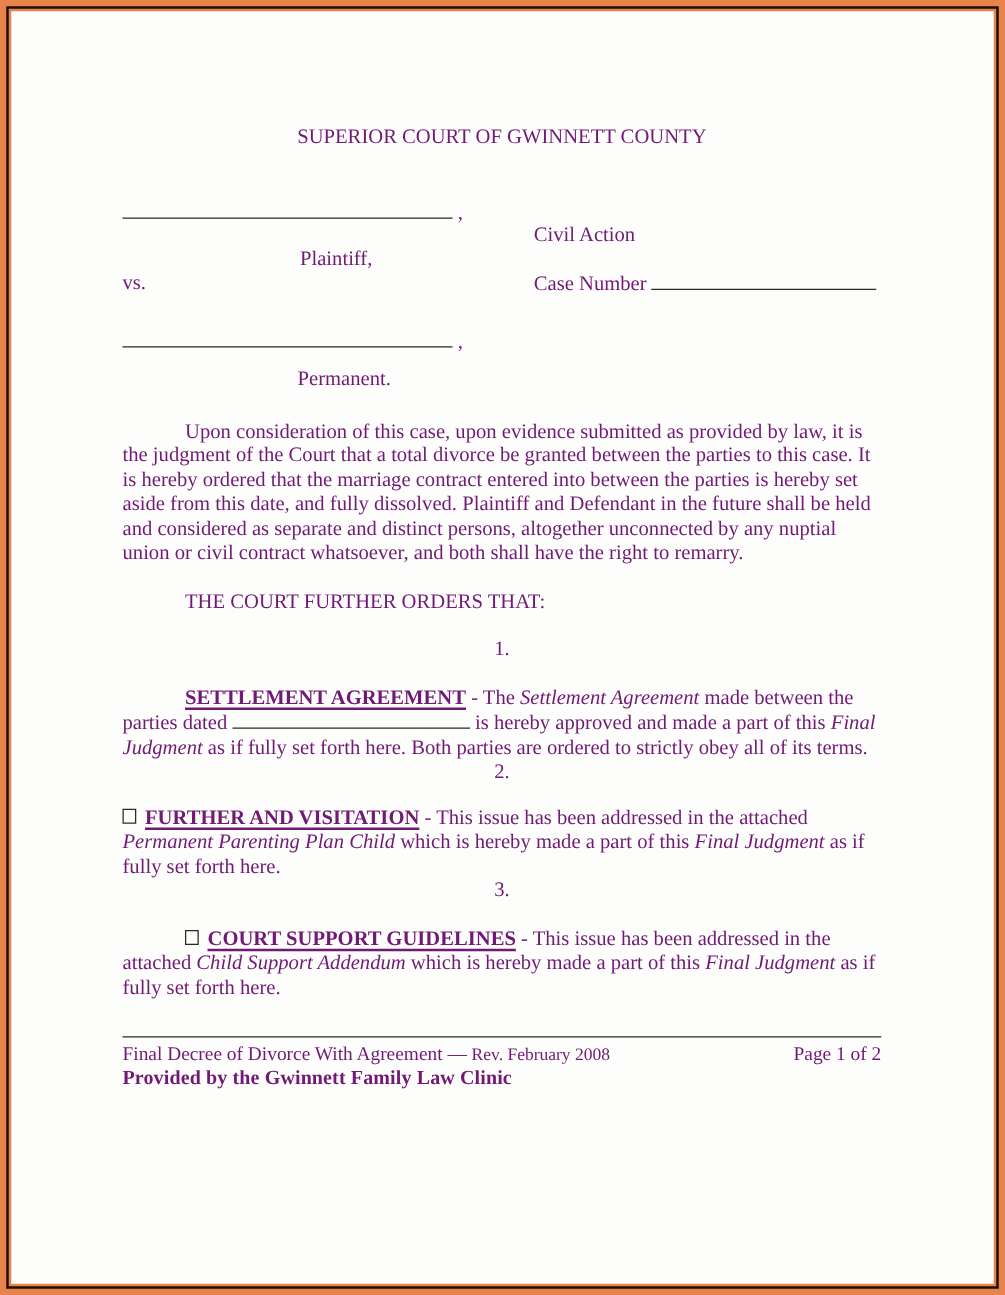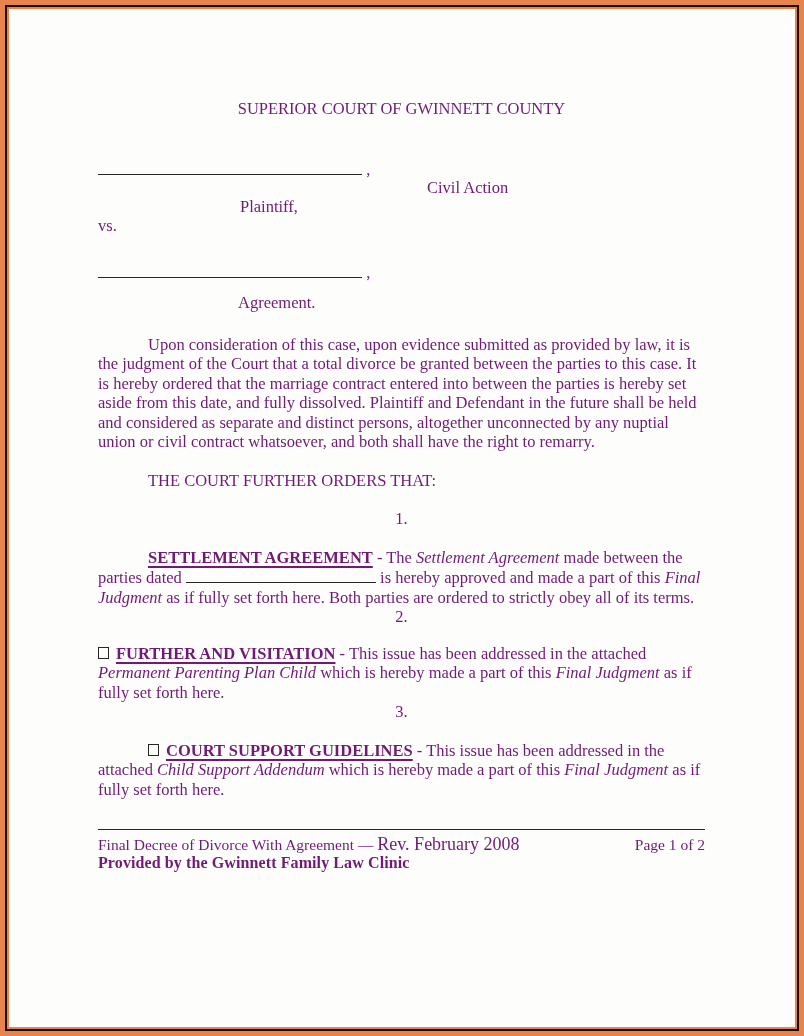--- a/index.html
+++ b/index.html
@@ -127,21 +127,21 @@
     padding-top: 5px;
   }
   .footer-row {
     display: flex;
     justify-content: space-between;
     align-items: baseline;
     font-size: 15.5px;
     line-height: 18px;
   }
   .footer-small {
-    font-size: 18px;
+    font-size: 14px;
   }
   .footer-provided {
     font-size: 16px;
     line-height: 17px;
     font-weight: bold;
     letter-spacing: 0.1px;
   }
 </style>
 </head>
 <body>
@@ -154,22 +154,23 @@
 
           <div class="court-header">
             <div>SUPERIOR COURT OF GWINNETT COUNTY</div>
           </div>
 
           <div class="caption">
             <div class="caption-blank-row-1"><span class="blank-line w264"></span> <span>,</span></div>
             <div class="civil-action">Civil Action</div>
             <div class="plaintiff-label">Plaintiff,</div>
             <div class="vs-label">vs.</div>
+            <div class="case-number-row"><span>Case Number</span> <span class="blank-line w180"></span></div>
             <div class="caption-blank-row-2"><span class="blank-line w264"></span> <span>,</span></div>
-            <div class="defendant-label">Agreement.</div>
+            <div class="defendant-label">Permanent.</div>
           </div>
 
 
           <p class="intro-paragraph">Upon consideration of this case, upon evidence submitted as provided by law, it is the judgment of the Court that a total divorce be granted between the parties to this case.  It is hereby ordered that the marriage contract entered into between the parties is hereby set aside from this date, and fully dissolved.  Plaintiff and Defendant in the future shall be held and considered as separate and distinct persons, altogether unconnected by any nuptial union or civil contract whatsoever, and both shall have the right to remarry.</p>
 
           <p class="orders-heading">THE COURT FURTHER ORDERS THAT:</p>
 
           <div class="section-number">1.</div>
           <p class="section-paragraph indented"><span class="sec-heading">SETTLEMENT AGREEMENT</span><span> - The </span><span class="italic">Settlement Agreement</span><span> made between the parties dated </span><span class="blank-line w190"></span><span> is hereby approved and made a part of this </span><span class="italic">Final Judgment</span><span> as if fully set forth here.  Both parties are ordered to strictly obey all of its terms.</span></p>
 

